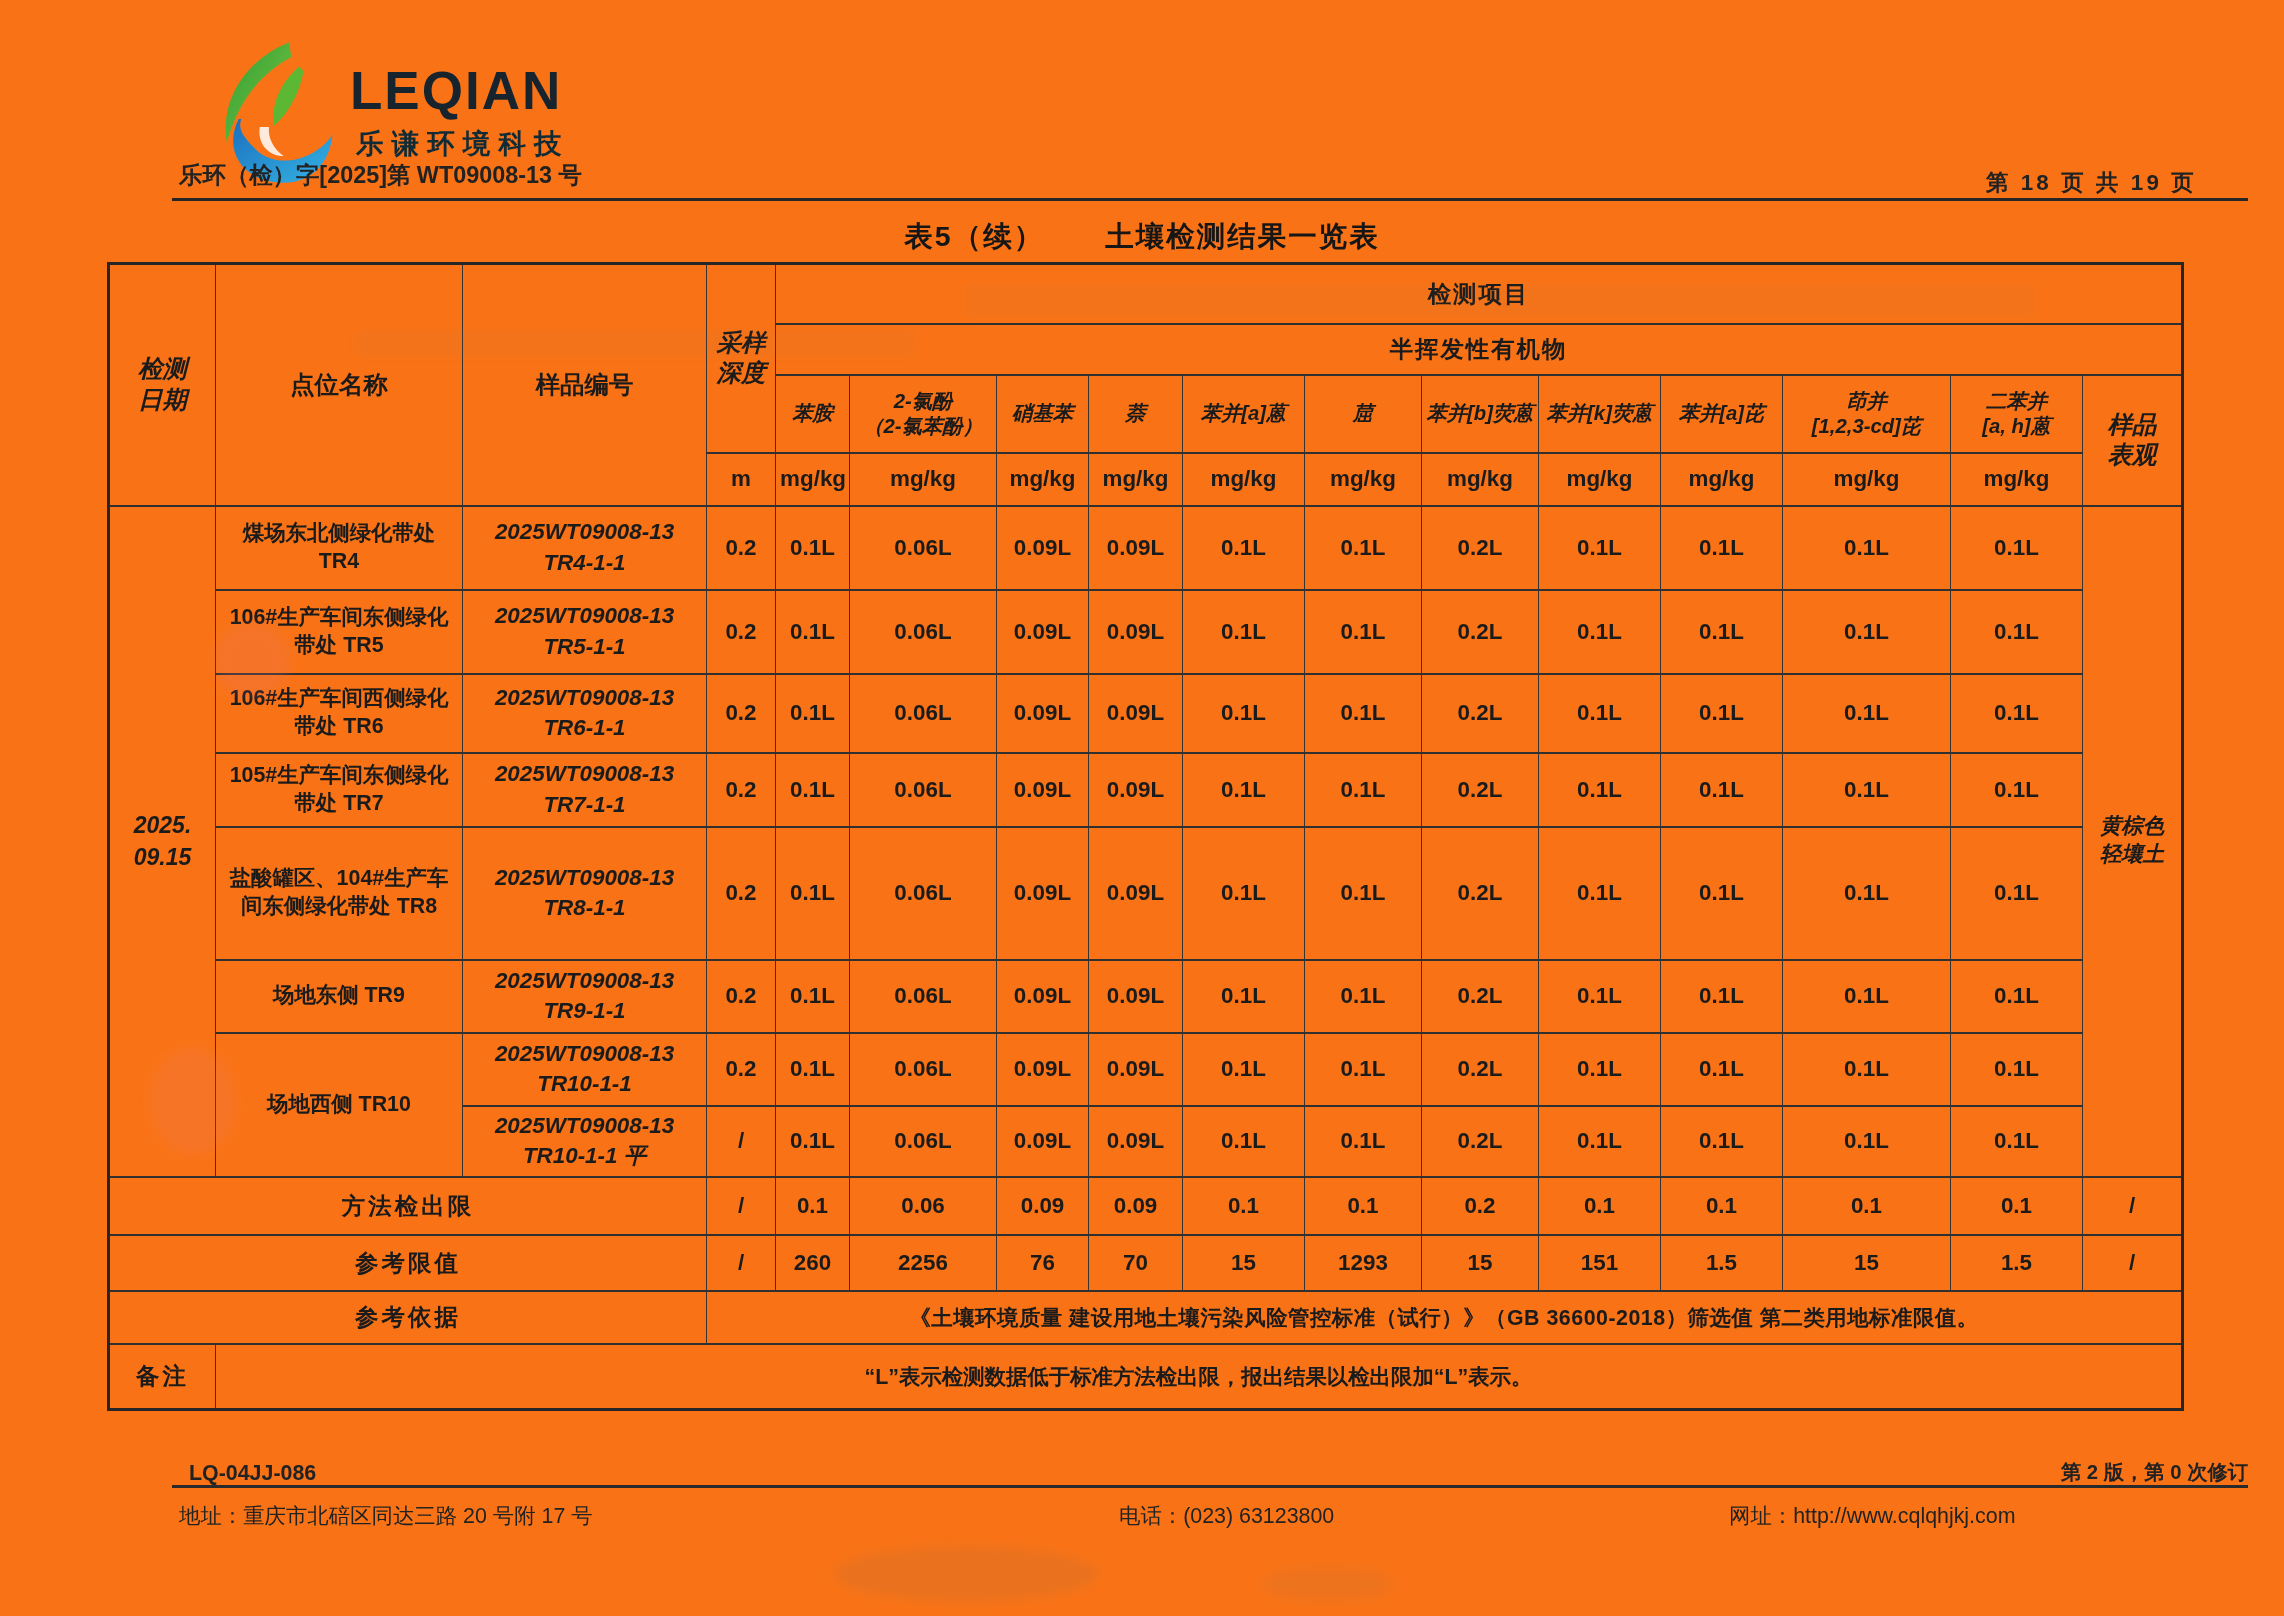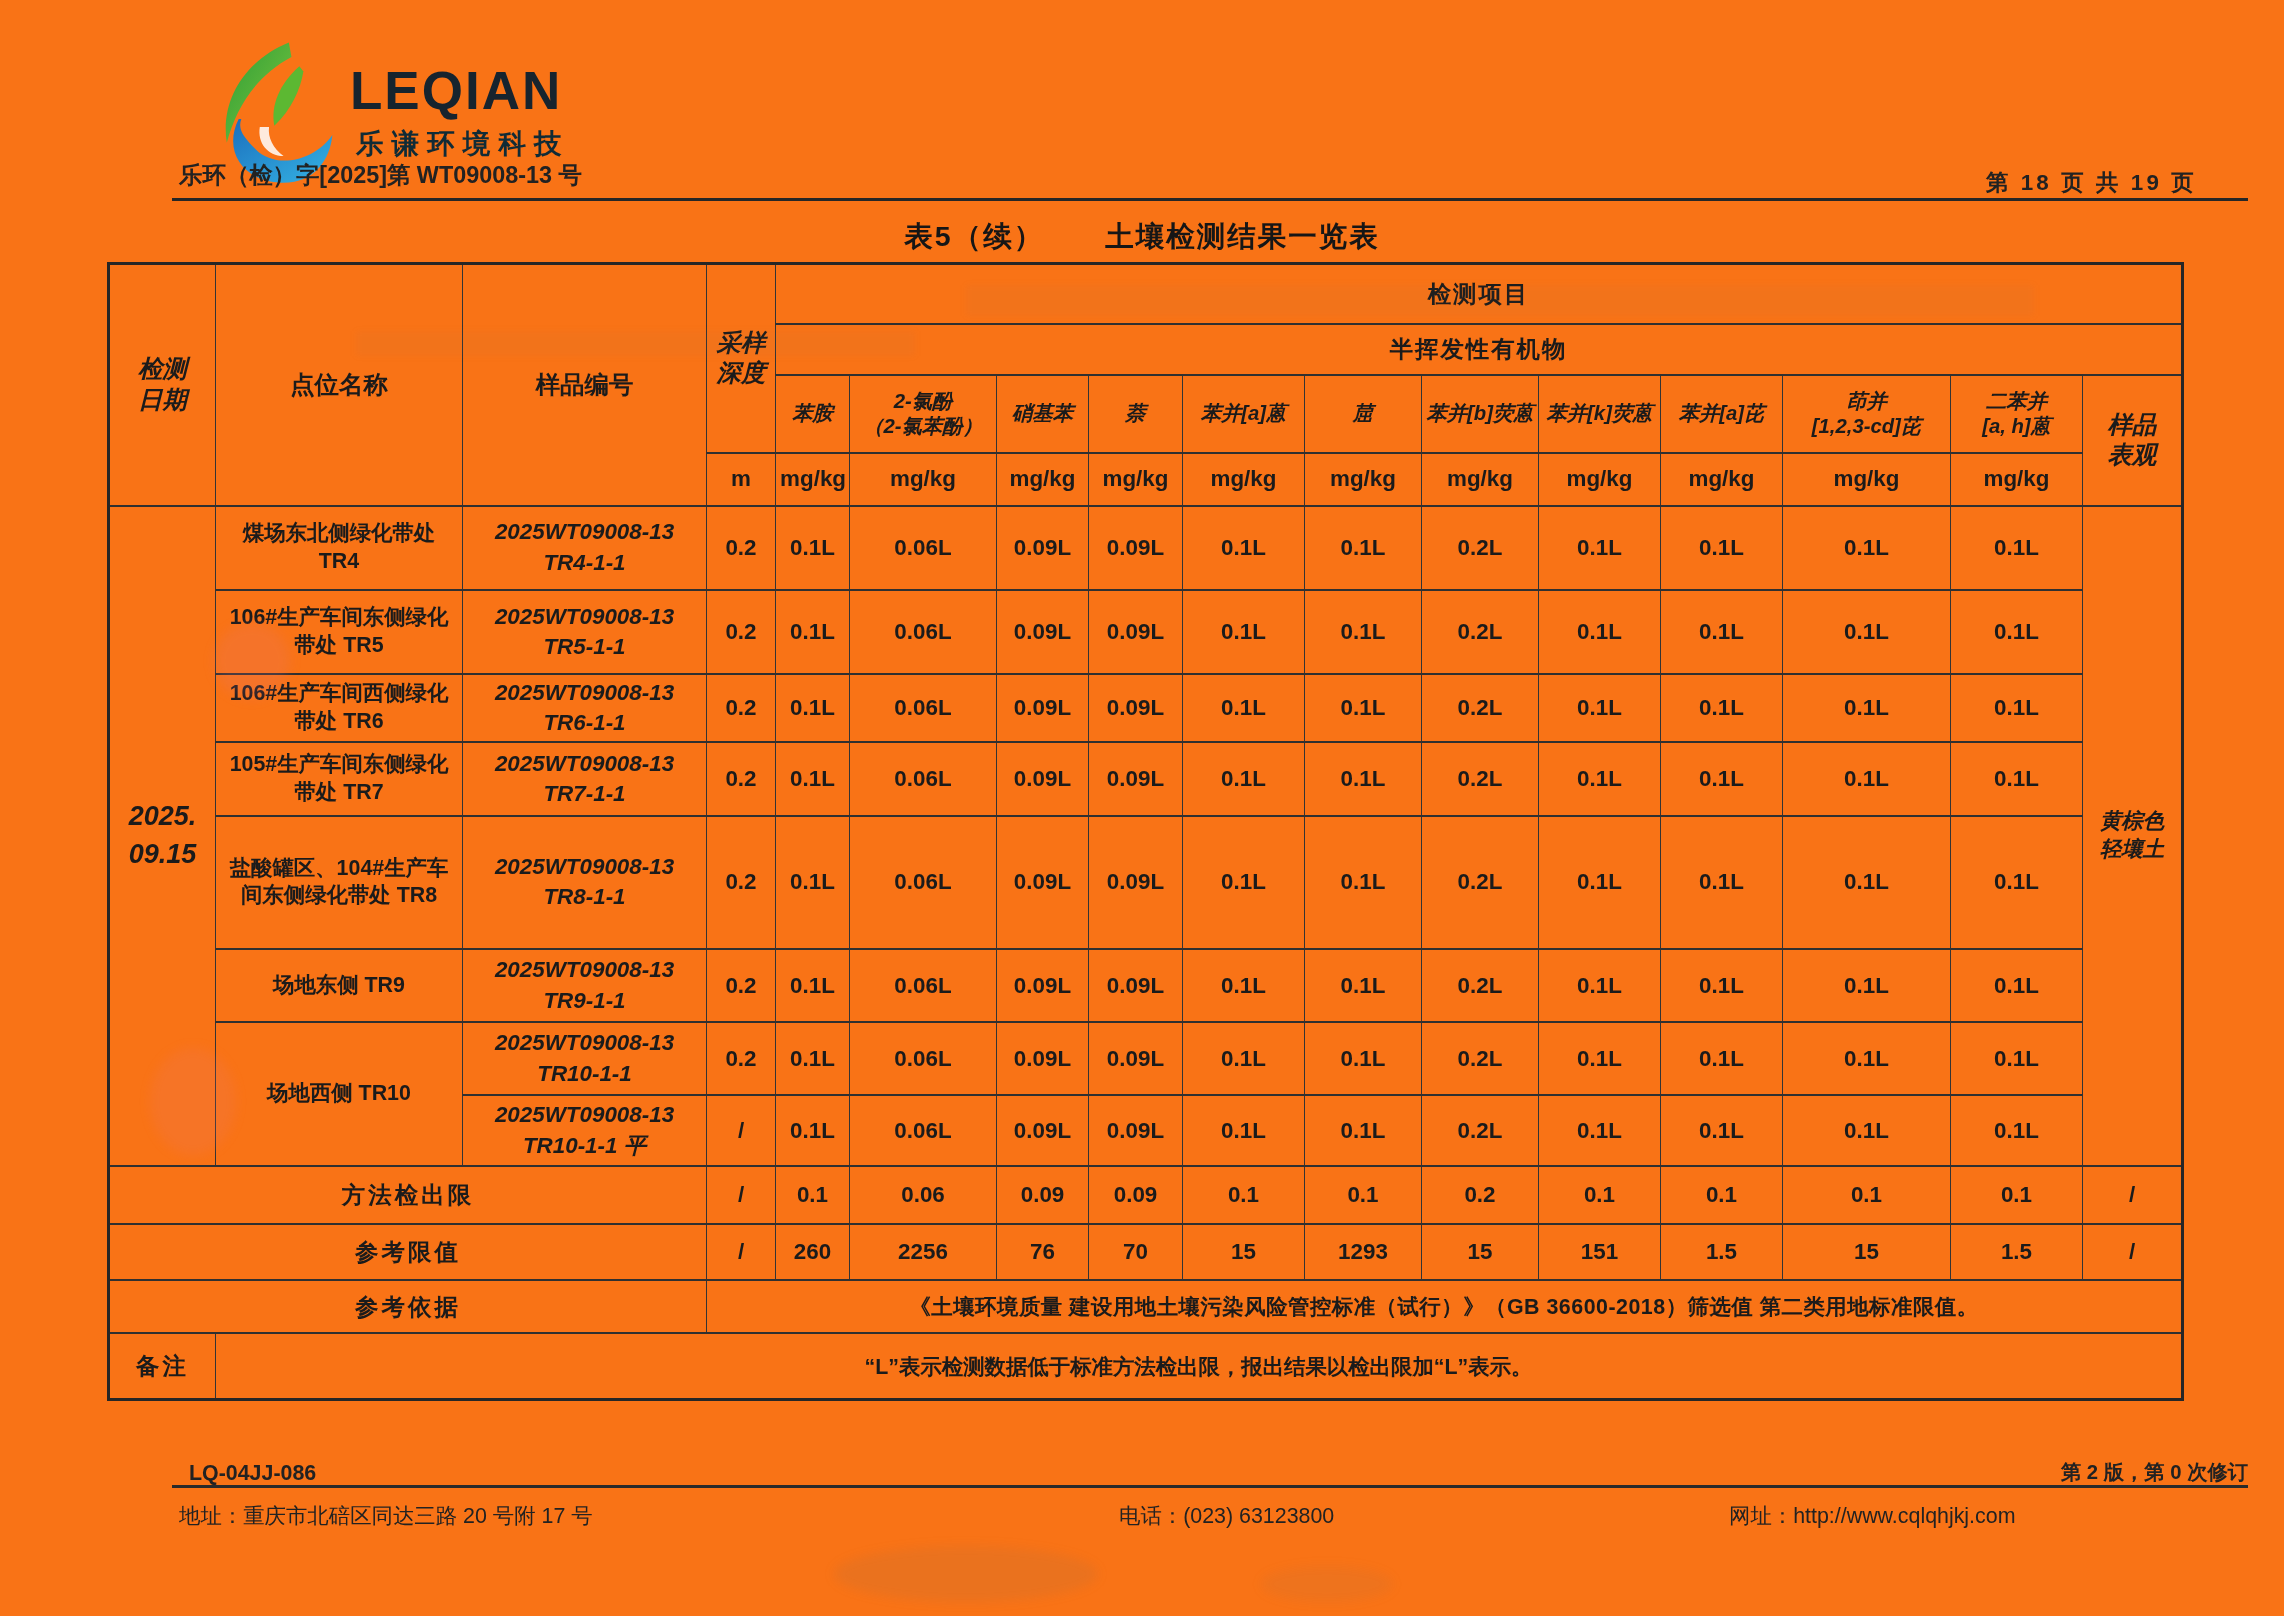--- a/index.html
+++ b/index.html
@@ -35,26 +35,26 @@
     padding:2px 4.1px;font-weight:700;color:#1b1b1b;overflow:hidden;
   }
   .pre{white-space:pre-line;font-style:italic;}
   .fs-head{font-size:24.4px;line-height:1.25;}
   .fs-group{font-size:23.4px;letter-spacing:2px;}
   .fs-analyte{font-size:20.3px;line-height:1.22;}
   .fs-unit{font-size:22.4px;}
   .fs-val{font-size:22.4px;font-weight:600;}
   .fs-point{font-size:21.4px;line-height:1.3;}
   .fs-id{font-size:22.4px;line-height:1.35;font-weight:600;}
-  .fs-date{font-size:27px;line-height:1.4;}
+  .fs-date{font-size:23px;line-height:1.4;}
   .fs-label{font-size:23.4px;letter-spacing:3.1px;}
   .fs-basis{font-size:21.4px;font-weight:600;letter-spacing:0.5px;}
   .note-text{text-align:left;padding-left:13.2px;font-size:21.4px;font-weight:600;margin-top:10px;}
   tr.rh1{height:60px;} tr.rh2{height:51px;} tr.rh3{height:78px;} tr.rh4{height:53px;}
-  tr.r0{height:84px;} tr.r1{height:84px;} tr.r2{height:68px;} tr.r3{height:74px;}
+  tr.r0{height:84px;} tr.r1{height:84px;} tr.r2{height:79px;} tr.r3{height:74px;}
   tr.r4{height:133px;} tr.r5{height:73px;} tr.r6{height:73px;} tr.r7{height:71px;}
   tr.rlim{height:58px;} tr.rref{height:56px;} tr.rbas{height:53px;} tr.rnote{height:66px;}
   
   .form-no{position:absolute;left:189px;top:1461px;font-size:21.4px;font-weight:600;color:#222;}
   .revision{position:absolute;left:1861px;top:1458px;width:387px;text-align:right;
             font-size:20.3px;font-weight:600;color:#222;}
   .rule-bottom{position:absolute;left:172px;top:1485px;width:2076px;height:2.5px;background:#2a2a2a;}
   .addr{position:absolute;left:179px;top:1501px;font-size:21.4px;font-weight:500;color:#222;}
   .phone{position:absolute;left:1119px;top:1501px;font-size:21.4px;font-weight:500;color:#222;}
   .web{position:absolute;left:1729px;top:1501px;font-size:21.4px;font-weight:500;color:#222;}

